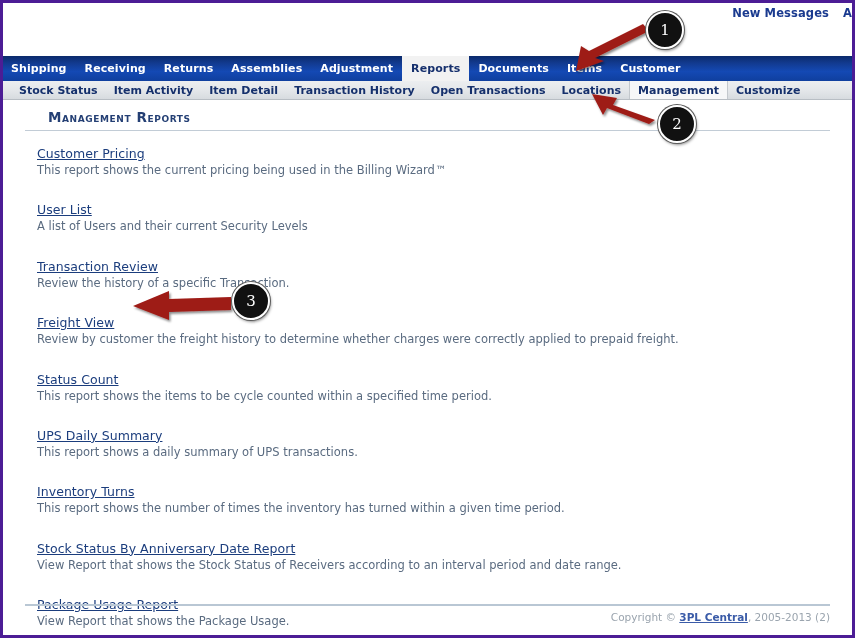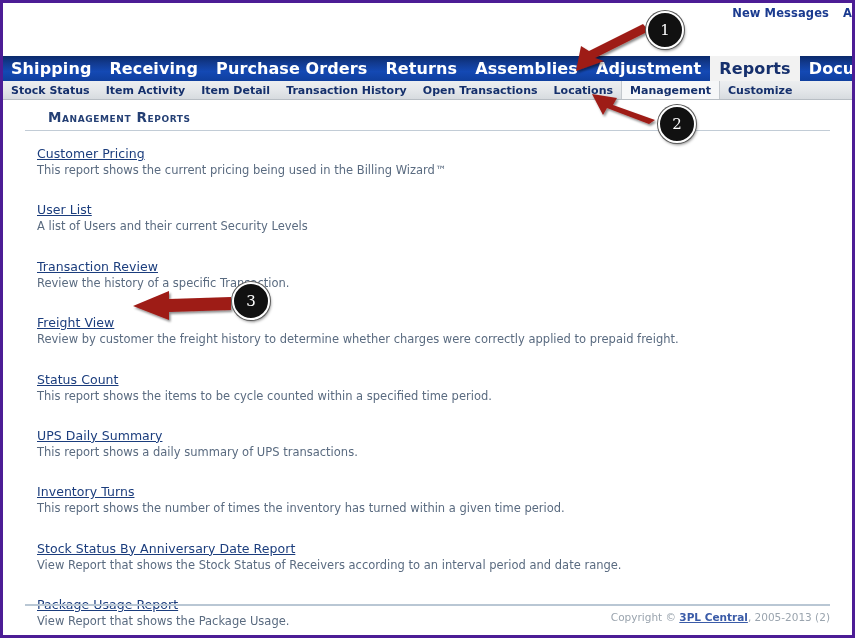--- a/index.html
+++ b/index.html
@@ -55,21 +55,21 @@
     background: linear-gradient(to bottom,
       #0b2a6b 0%, #123a8f 28%, #1449b4 62%, #0f3f9e 100%);
     display: flex;
     align-items: stretch;
     overflow: hidden;
   }
   .mainnav .tab {
     display: flex;
     align-items: center;
     padding: 11px 9px;
-    font-size: 16px;
+    font-size: 11px;
     font-weight: bold;
     color: #ffffff;
     text-decoration: none;
     white-space: nowrap;
     letter-spacing: .1px;
   }
   .mainnav .tab:first-child { padding-left: 8px; }
   .mainnav .tab.active {
     background: #f2f2f2;
     color: #16306d;
@@ -90,21 +90,21 @@
   .subnav .subtab {
     display: flex;
     align-items: center;
     padding: 0 8px;
     font-size: 11px;
     font-weight: bold;
     color: #15306c;
     text-decoration: none;
     white-space: nowrap;
   }
-  .subnav .subtab:first-child { padding-left: 8px; }
+  .subnav .subtab:first-child { padding-left: 16px; }
   .subnav .subtab.active {
     background: #f6f7f8;
     border-left: 1px solid #c3c8cd;
     border-right: 1px solid #c3c8cd;
   }
 
   
   .content {
     position: absolute;
     top: 97px; left: 0; right: 0; bottom: 0;
@@ -202,21 +202,20 @@
   <div class="topbar">
     <div class="topbar-links">
       <a class="toplink" href="#">New Messages</a>
       <a class="toplink clipped" href="#">A</a>
     </div>
   </div>
 
   <div class="mainnav">
     <a class="tab" href="#">Shipping</a>
     <a class="tab" href="#">Receiving</a>
-    <a class="tab" href="#">Purchase Orders</a>
     <a class="tab" href="#">Returns</a>
     <a class="tab" href="#">Assemblies</a>
     <a class="tab" href="#">Adjustment</a>
     <a class="tab active" href="#">Reports</a>
     <a class="tab" href="#">Documents</a>
     <a class="tab" href="#">Items</a>
     <a class="tab" href="#">Customer</a>
 
   </div>
 

